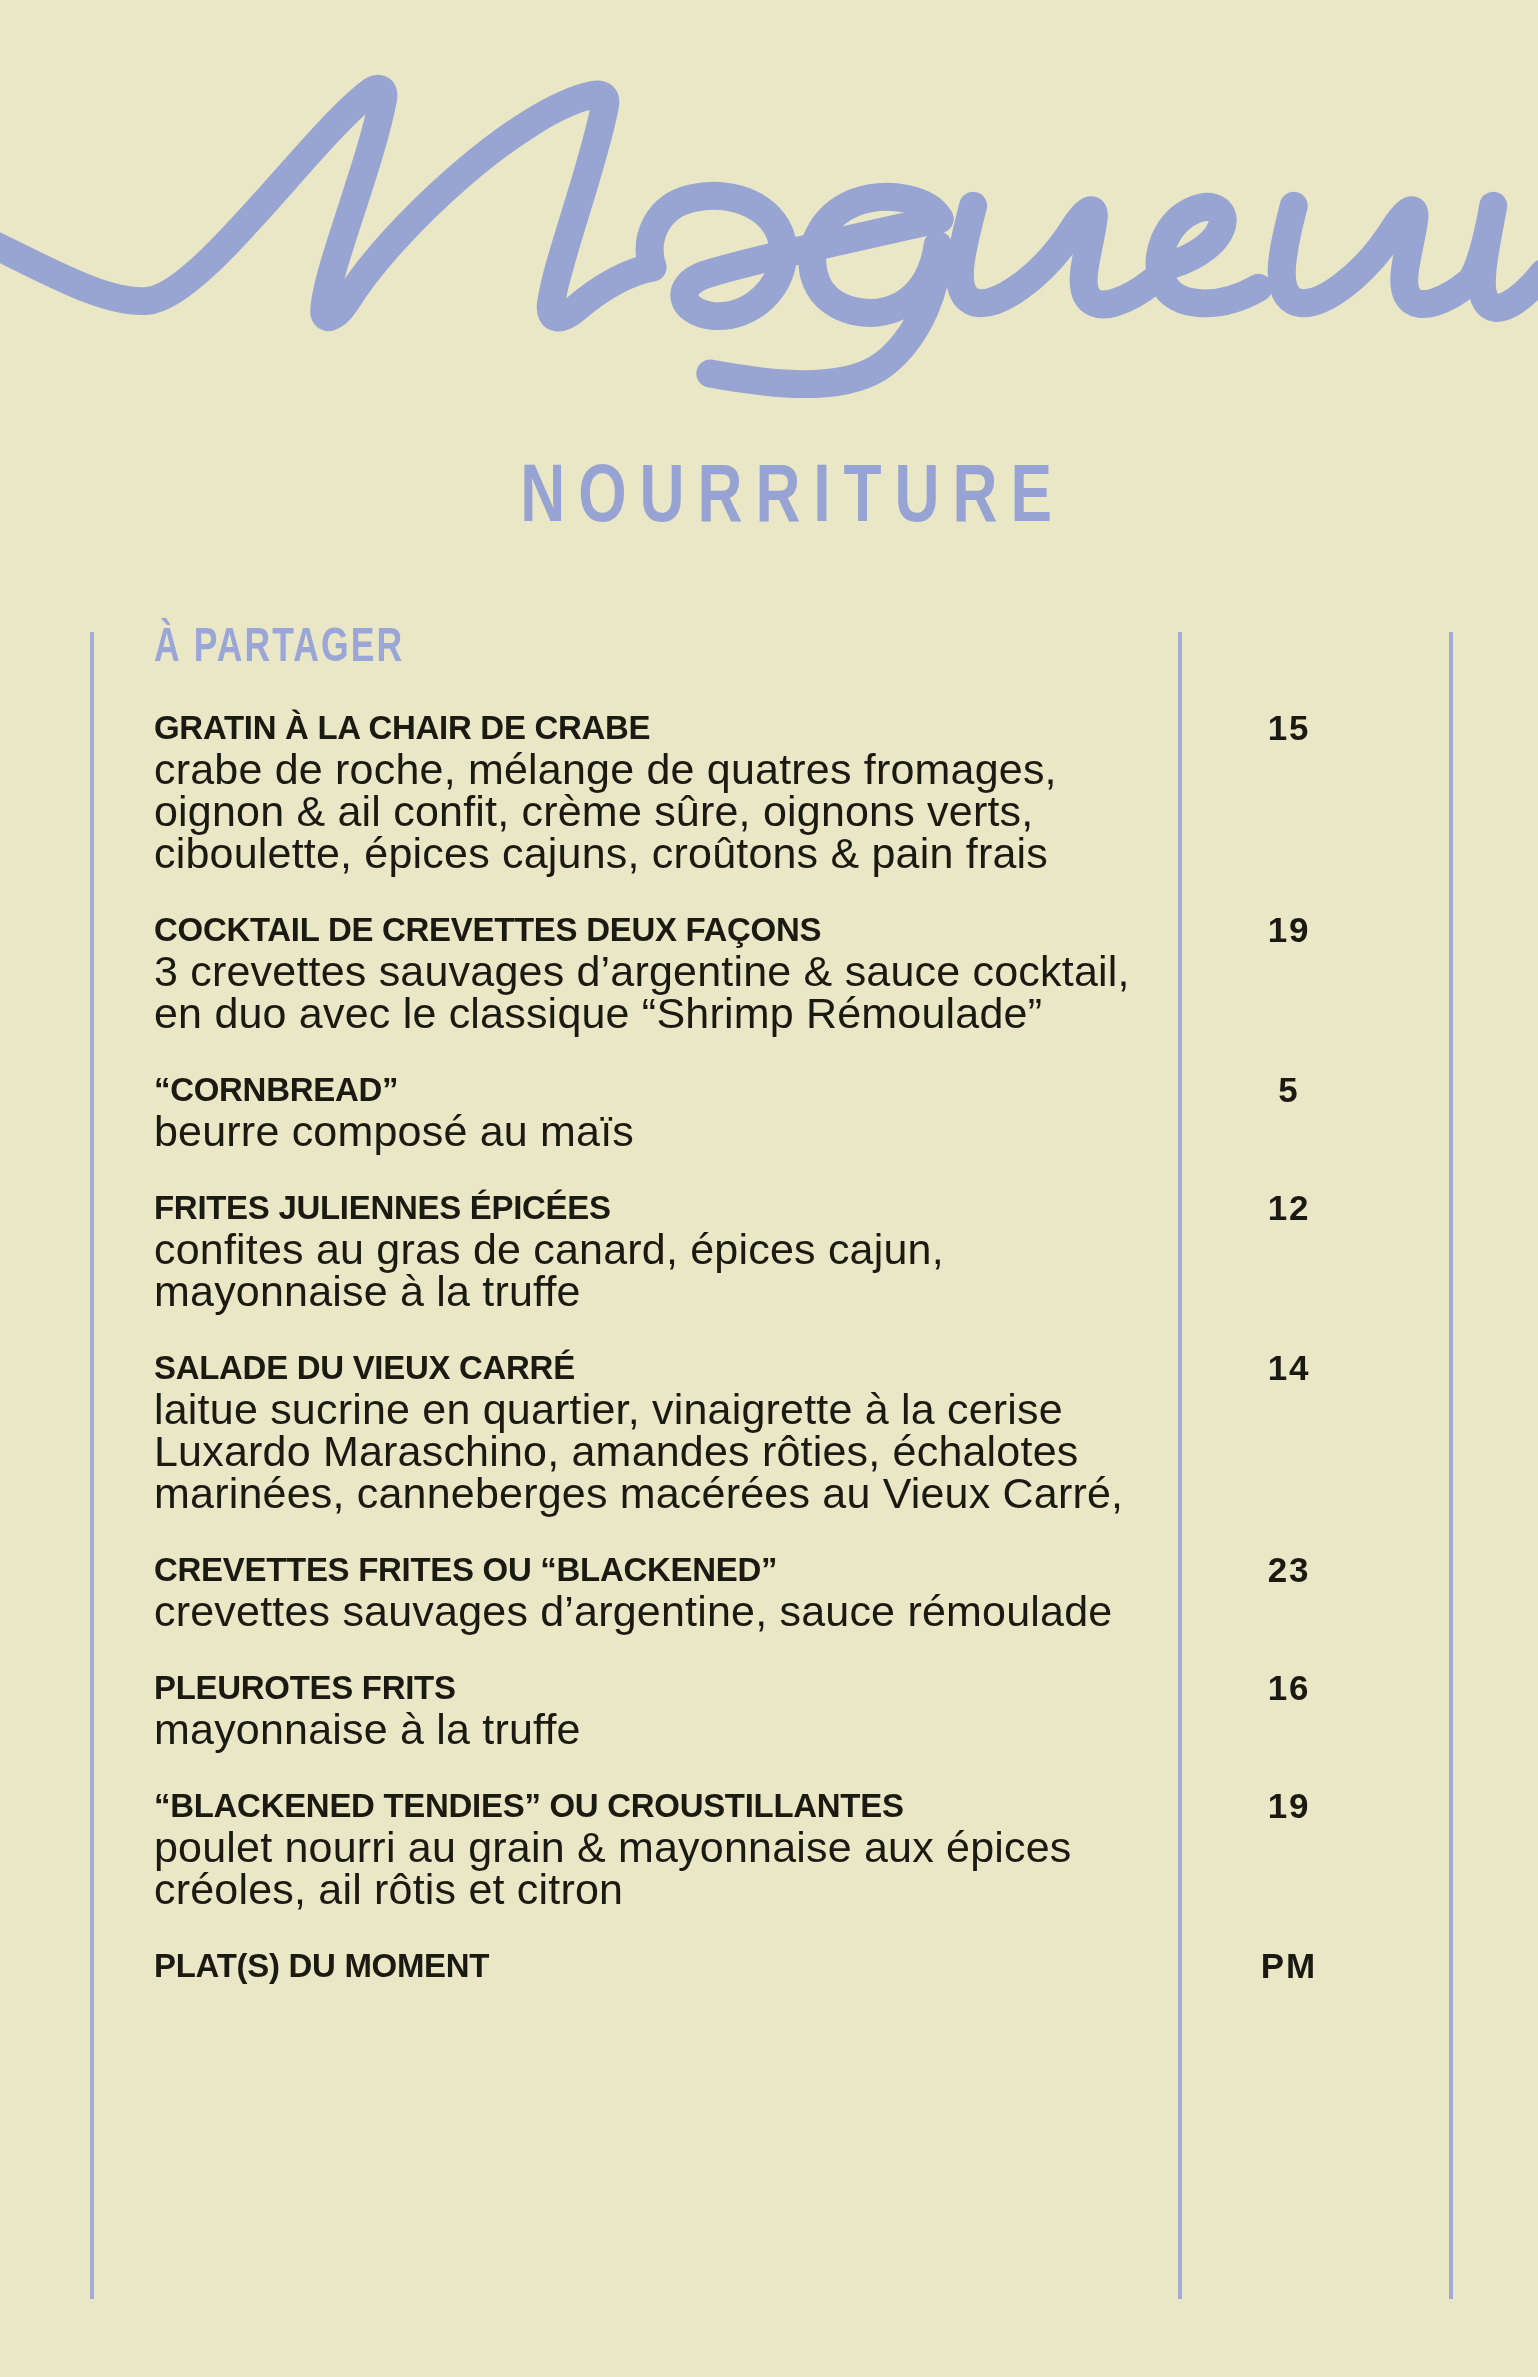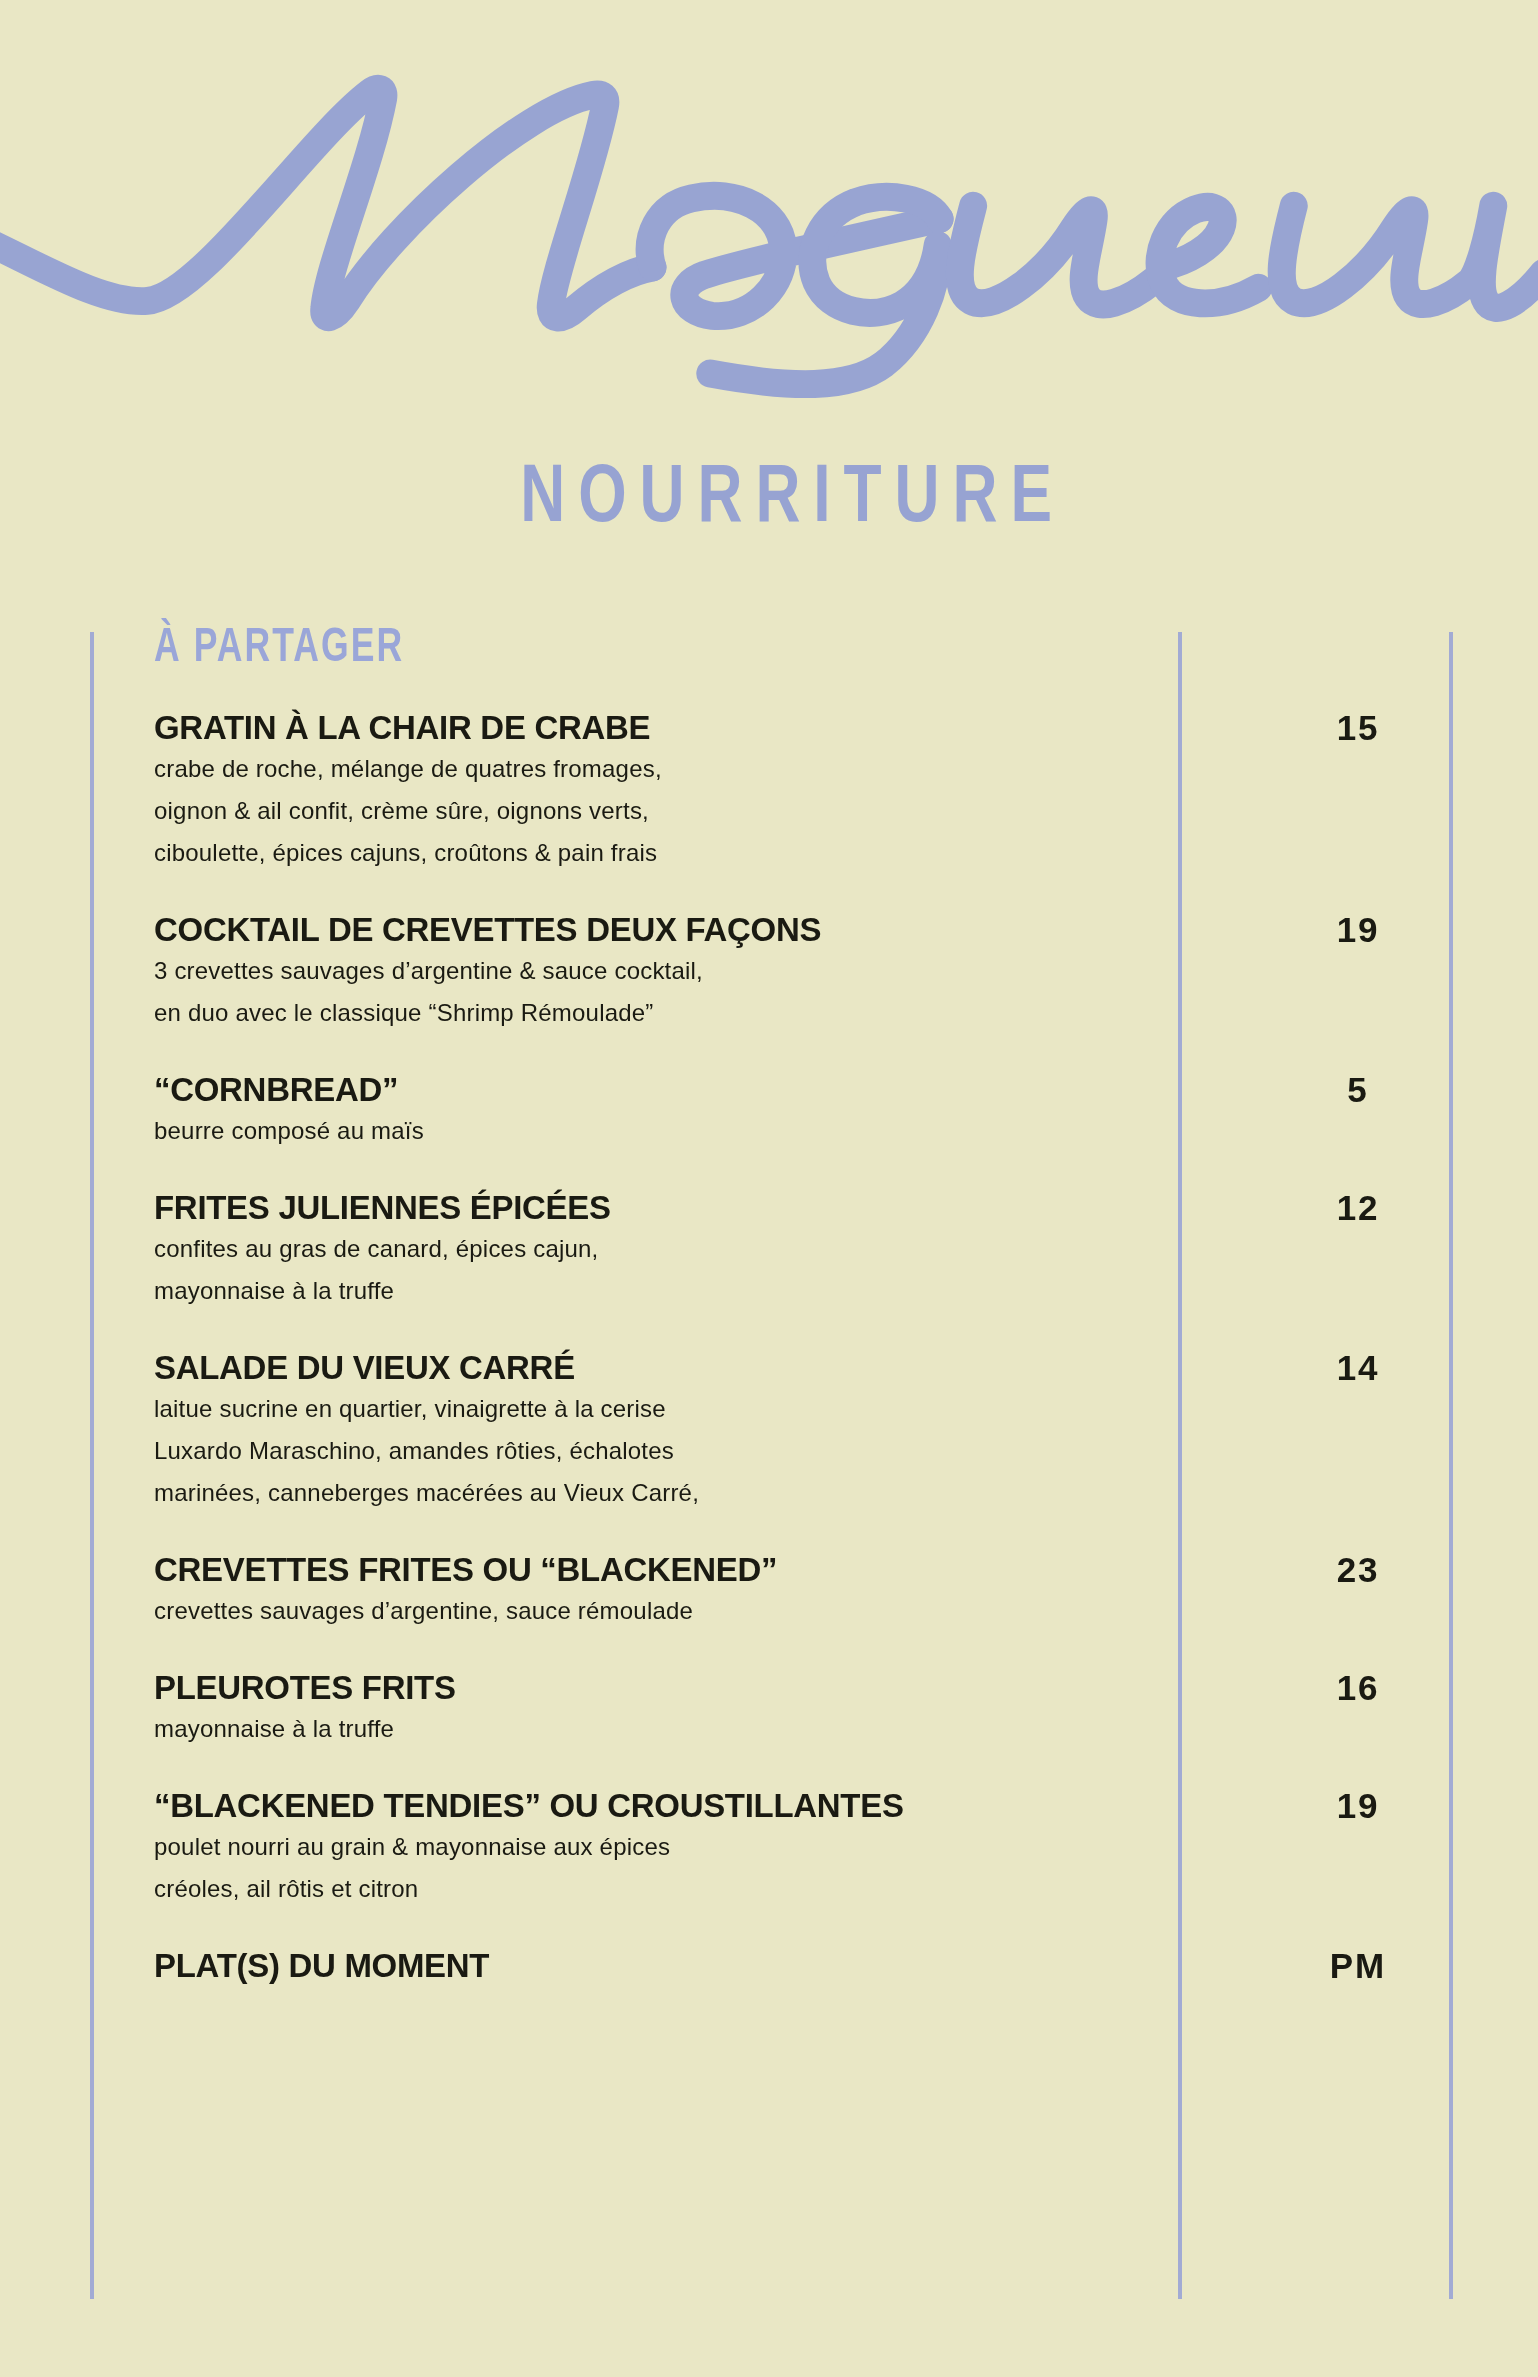--- a/index.html
+++ b/index.html
@@ -42,24 +42,24 @@
     transform: scaleX(0.74); transform-origin: left center;
     white-space: nowrap; line-height: 1.0;
   }
 
   .item { position: relative; margin-bottom: 34px; }
   .item-name {
     font-size: 34px; font-weight: bold; line-height: 42px;
     letter-spacing: -0.3px; white-space: nowrap;
     transform: scaleX(0.97); transform-origin: left center;
   }
-  .item-desc { font-size: 24px; line-height: 42px; letter-spacing: 0.2px; }
+  .item-desc { font-size: 43px; line-height: 42px; letter-spacing: 0.2px; }
   .desc-line { white-space: nowrap; }
   .item-price {
-    position: absolute; top: 0.9px; left: 1111px; width: 186px;
+    position: absolute; top: 0.9px; left: 1042px; width: 186px;
     text-align: center; font-size: 35px; font-weight: bold; letter-spacing: 1.9px;
     line-height: 42px;
   }
 </style>
 </head>
 <body style="background: rgb(233, 231, 197);">
 
 <div class="page">
 
   <svg class="logo-svg" viewBox="0 0 1650 430" role="img" aria-label="Moqueur">

